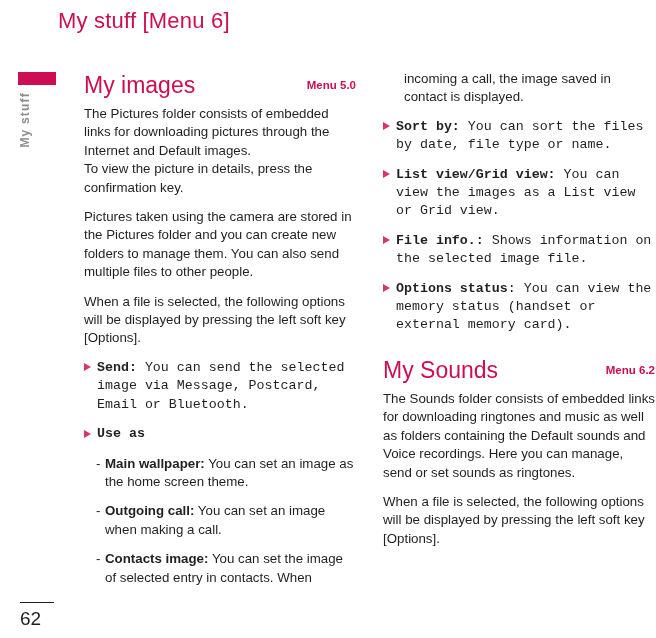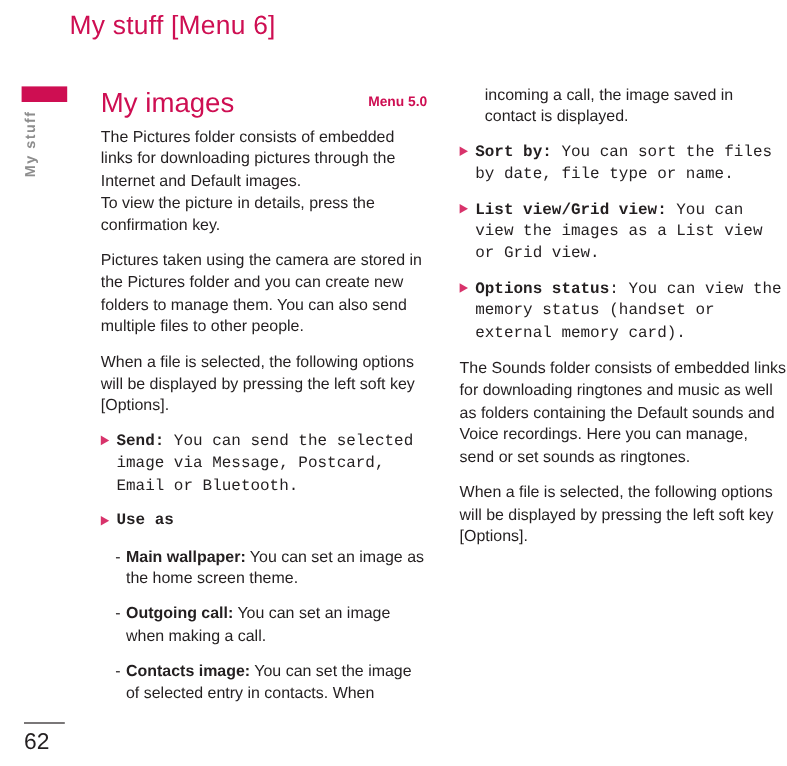--- a/index.html
+++ b/index.html
@@ -225,26 +225,34 @@
   <div class="bullet">
     <span class="tri"></span>
     <b>Sort by:</b><span> You can sort the files by date, file type or name.</span>
   </div>
 
   <div class="bullet">
     <span class="tri"></span>
     <b>List view/Grid view:</b><span> You can view the images as a List view or Grid view.</span>
   </div>
 
+  <div class="bullet">
+    <span class="tri"></span>
+    <b>File info.:</b><span> Shows information on the selected image file.</span>
+  </div>
 
   <div class="bullet">
     <span class="tri"></span>
     <b>Options status</b><span>: You can view the memory status (handset or external memory card).</span>
   </div>
 
+  <div class="section-head right-head" style="margin-top:20px;">
+    <span class="sh-title">My Sounds</span>
+    <span class="sh-menu">Menu 6.2</span>
+  </div>
 
   <p class="para">The Sounds folder consists of embedded links for downloading ringtones and music as well as folders containing the Default sounds and Voice recordings. Here you can manage, send or set sounds as ringtones.</p>
   <p class="para">When a file is selected, the following options will be displayed by pressing the left soft key [Options].</p>
 
 </div>
 
 <div class="footer">
   <div class="footer-rule"></div>
   <div class="footer-page">62</div>
 </div>

